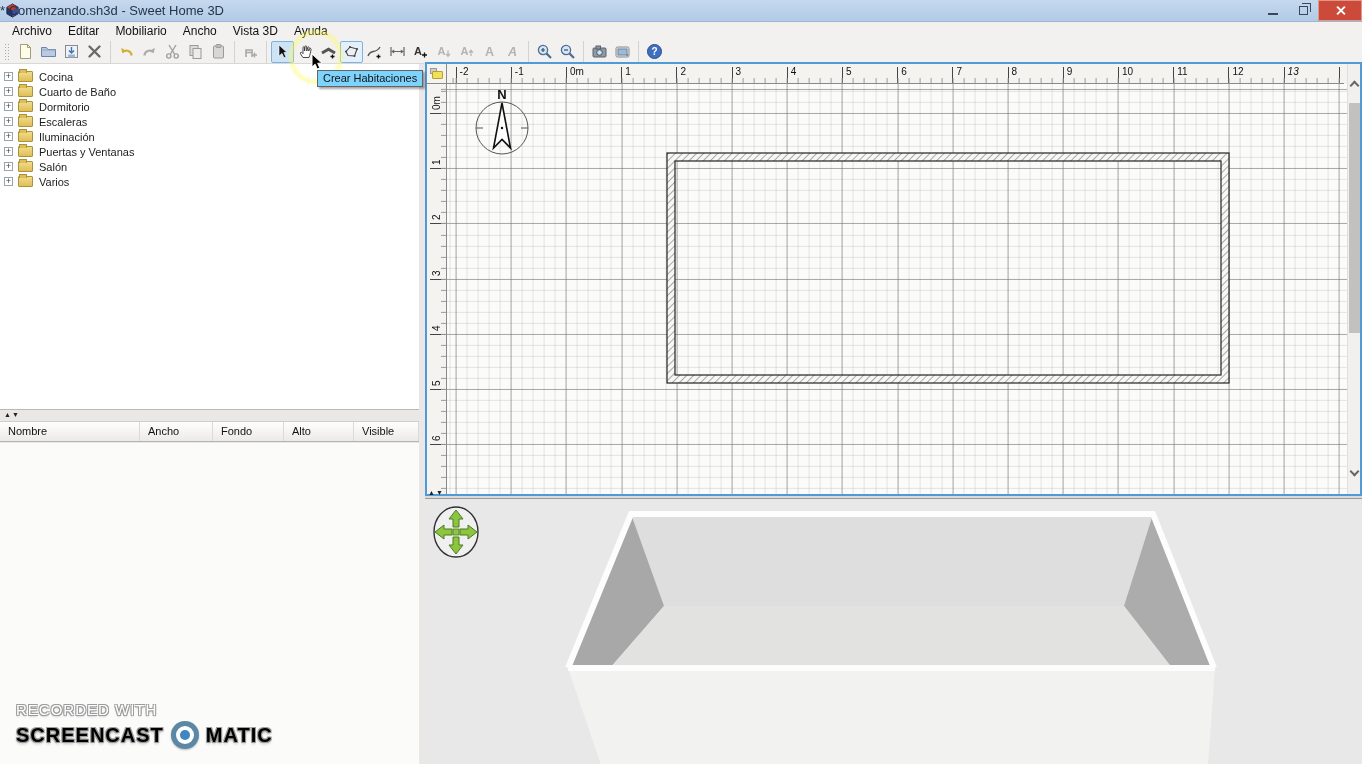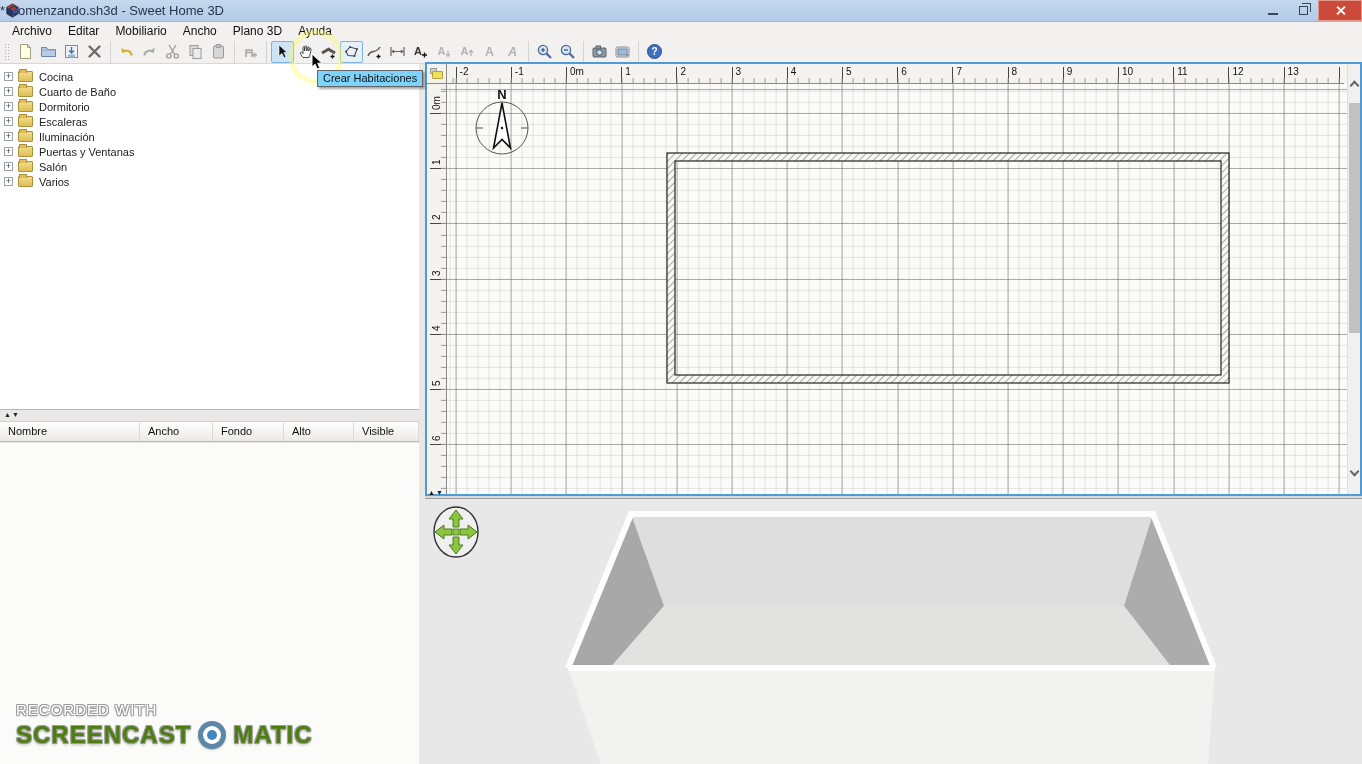--- a/index.html
+++ b/index.html
@@ -110,21 +110,21 @@
     background:radial-gradient(circle, rgba(255,255,70,0) 52%, rgba(255,250,90,.45) 62%, rgba(255,250,90,0) 76%); }
   .cursor { position:absolute; left:310px; top:53px; z-index:40; }
   .tooltip { position:absolute; left:317px; top:70px; z-index:39; background:#7dd3fc; border:1px solid #646464;
     font-size:11px; color:#111; padding:1px 5px 2px; box-shadow:1.5px 1.5px 2px rgba(0,0,0,.35); white-space:nowrap; }
 
   
   .wm { position:absolute; left:16px; top:701px; z-index:30; }
   .wm-line1 { font-size:15px; font-weight:normal; letter-spacing:1px; color:#fff;
     text-shadow:-1px -1px 0 #9c9c9c, 1px -1px 0 #9c9c9c, -1px 1px 0 #9c9c9c, 1px 1px 0 #9c9c9c, 0 2px 2px rgba(0,0,0,.2); }
   .wm-brand { display:flex; align-items:center; gap:7px; margin-top:3px; }
-  .wm-word { font-size:24px; font-weight:bold; letter-spacing:1px; color:#4d7c0f;
+  .wm-word { font-size:20px; font-weight:bold; letter-spacing:1px; color:#000000;
     text-shadow:-1px -1px 0 #9c9c9c, 1px -1px 0 #9c9c9c, -1px 1px 0 #9c9c9c, 1px 1px 0 #9c9c9c, 0 2px 3px rgba(0,0,0,.25); }
   .wm-ring { width:28px; height:28px; border-radius:50%; background:#5c88a6; display:flex; align-items:center; justify-content:center;
     box-shadow:0 1px 2px rgba(0,0,0,.25); }
   .wm-ring-in { width:18px; height:18px; border-radius:50%; background:#fff; display:flex; align-items:center; justify-content:center; }
   .wm-dot { width:10px; height:10px; border-radius:50%; background:#3f86c2; }
 </style>
 </head>
 <body>
 
 <div class="titlebar">
@@ -145,21 +145,21 @@
         <div class="glyph-x"></div>
       </div>
   </div>
 </div>
 
 <div class="menubar">
     <span class="menu-item">Archivo</span>
     <span class="menu-item">Editar</span>
     <span class="menu-item">Mobiliario</span>
     <span class="menu-item">Ancho</span>
-    <span class="menu-item">Plano 3D</span>
+    <span class="menu-item">Vista 3D</span>
     <span class="menu-item">Ayuda</span>
   </div>
 
 <div class="toolbar">
   <div class="tb-handle"></div>
 <div class="tb-group">
       <div class="tb-btn enabled">
         <svg viewBox="0 0 17 17">
           <path d="M3.5 1.5h7l3 3v11h-10z" fill="#fffde9" stroke="#a0a078"></path>
           <path d="M10.5 1.5v3h3" fill="none" stroke="#a0a078"></path>
@@ -422,21 +422,21 @@
       <div class="hr-label" style="left: 564.6px;">8</div>
       <div class="hr-tick" style="left: 615.8px;"></div>
       <div class="hr-label" style="left: 619.8px;">9</div>
       <div class="hr-tick" style="left: 671px;"></div>
       <div class="hr-label" style="left: 675px;">10</div>
       <div class="hr-tick" style="left: 726.2px;"></div>
       <div class="hr-label" style="left: 730.2px;">11</div>
       <div class="hr-tick" style="left: 781.4px;"></div>
       <div class="hr-label" style="left: 785.4px;">12</div>
       <div class="hr-tick" style="left: 836.6px;"></div>
-      <div class="hr-label" style="left: 840.6px;">13</div>
+      <div class="hr-label" style="left: 840.6px; font-style: italic;">13</div>
       <div class="hr-tick" style="left: 891.8px;"></div>
     </div>
   <div class="ruler-v">
       <div class="vr-tick" style="top: 29px;"></div>
       <div class="vr-label" style="top: 26px;">0m</div>
       <div class="vr-tick" style="top: 84.2px;"></div>
       <div class="vr-label" style="top: 81.2px;">1</div>
       <div class="vr-tick" style="top: 139.4px;"></div>
       <div class="vr-label" style="top: 136.4px;">2</div>
       <div class="vr-tick" style="top: 194.6px;"></div>

